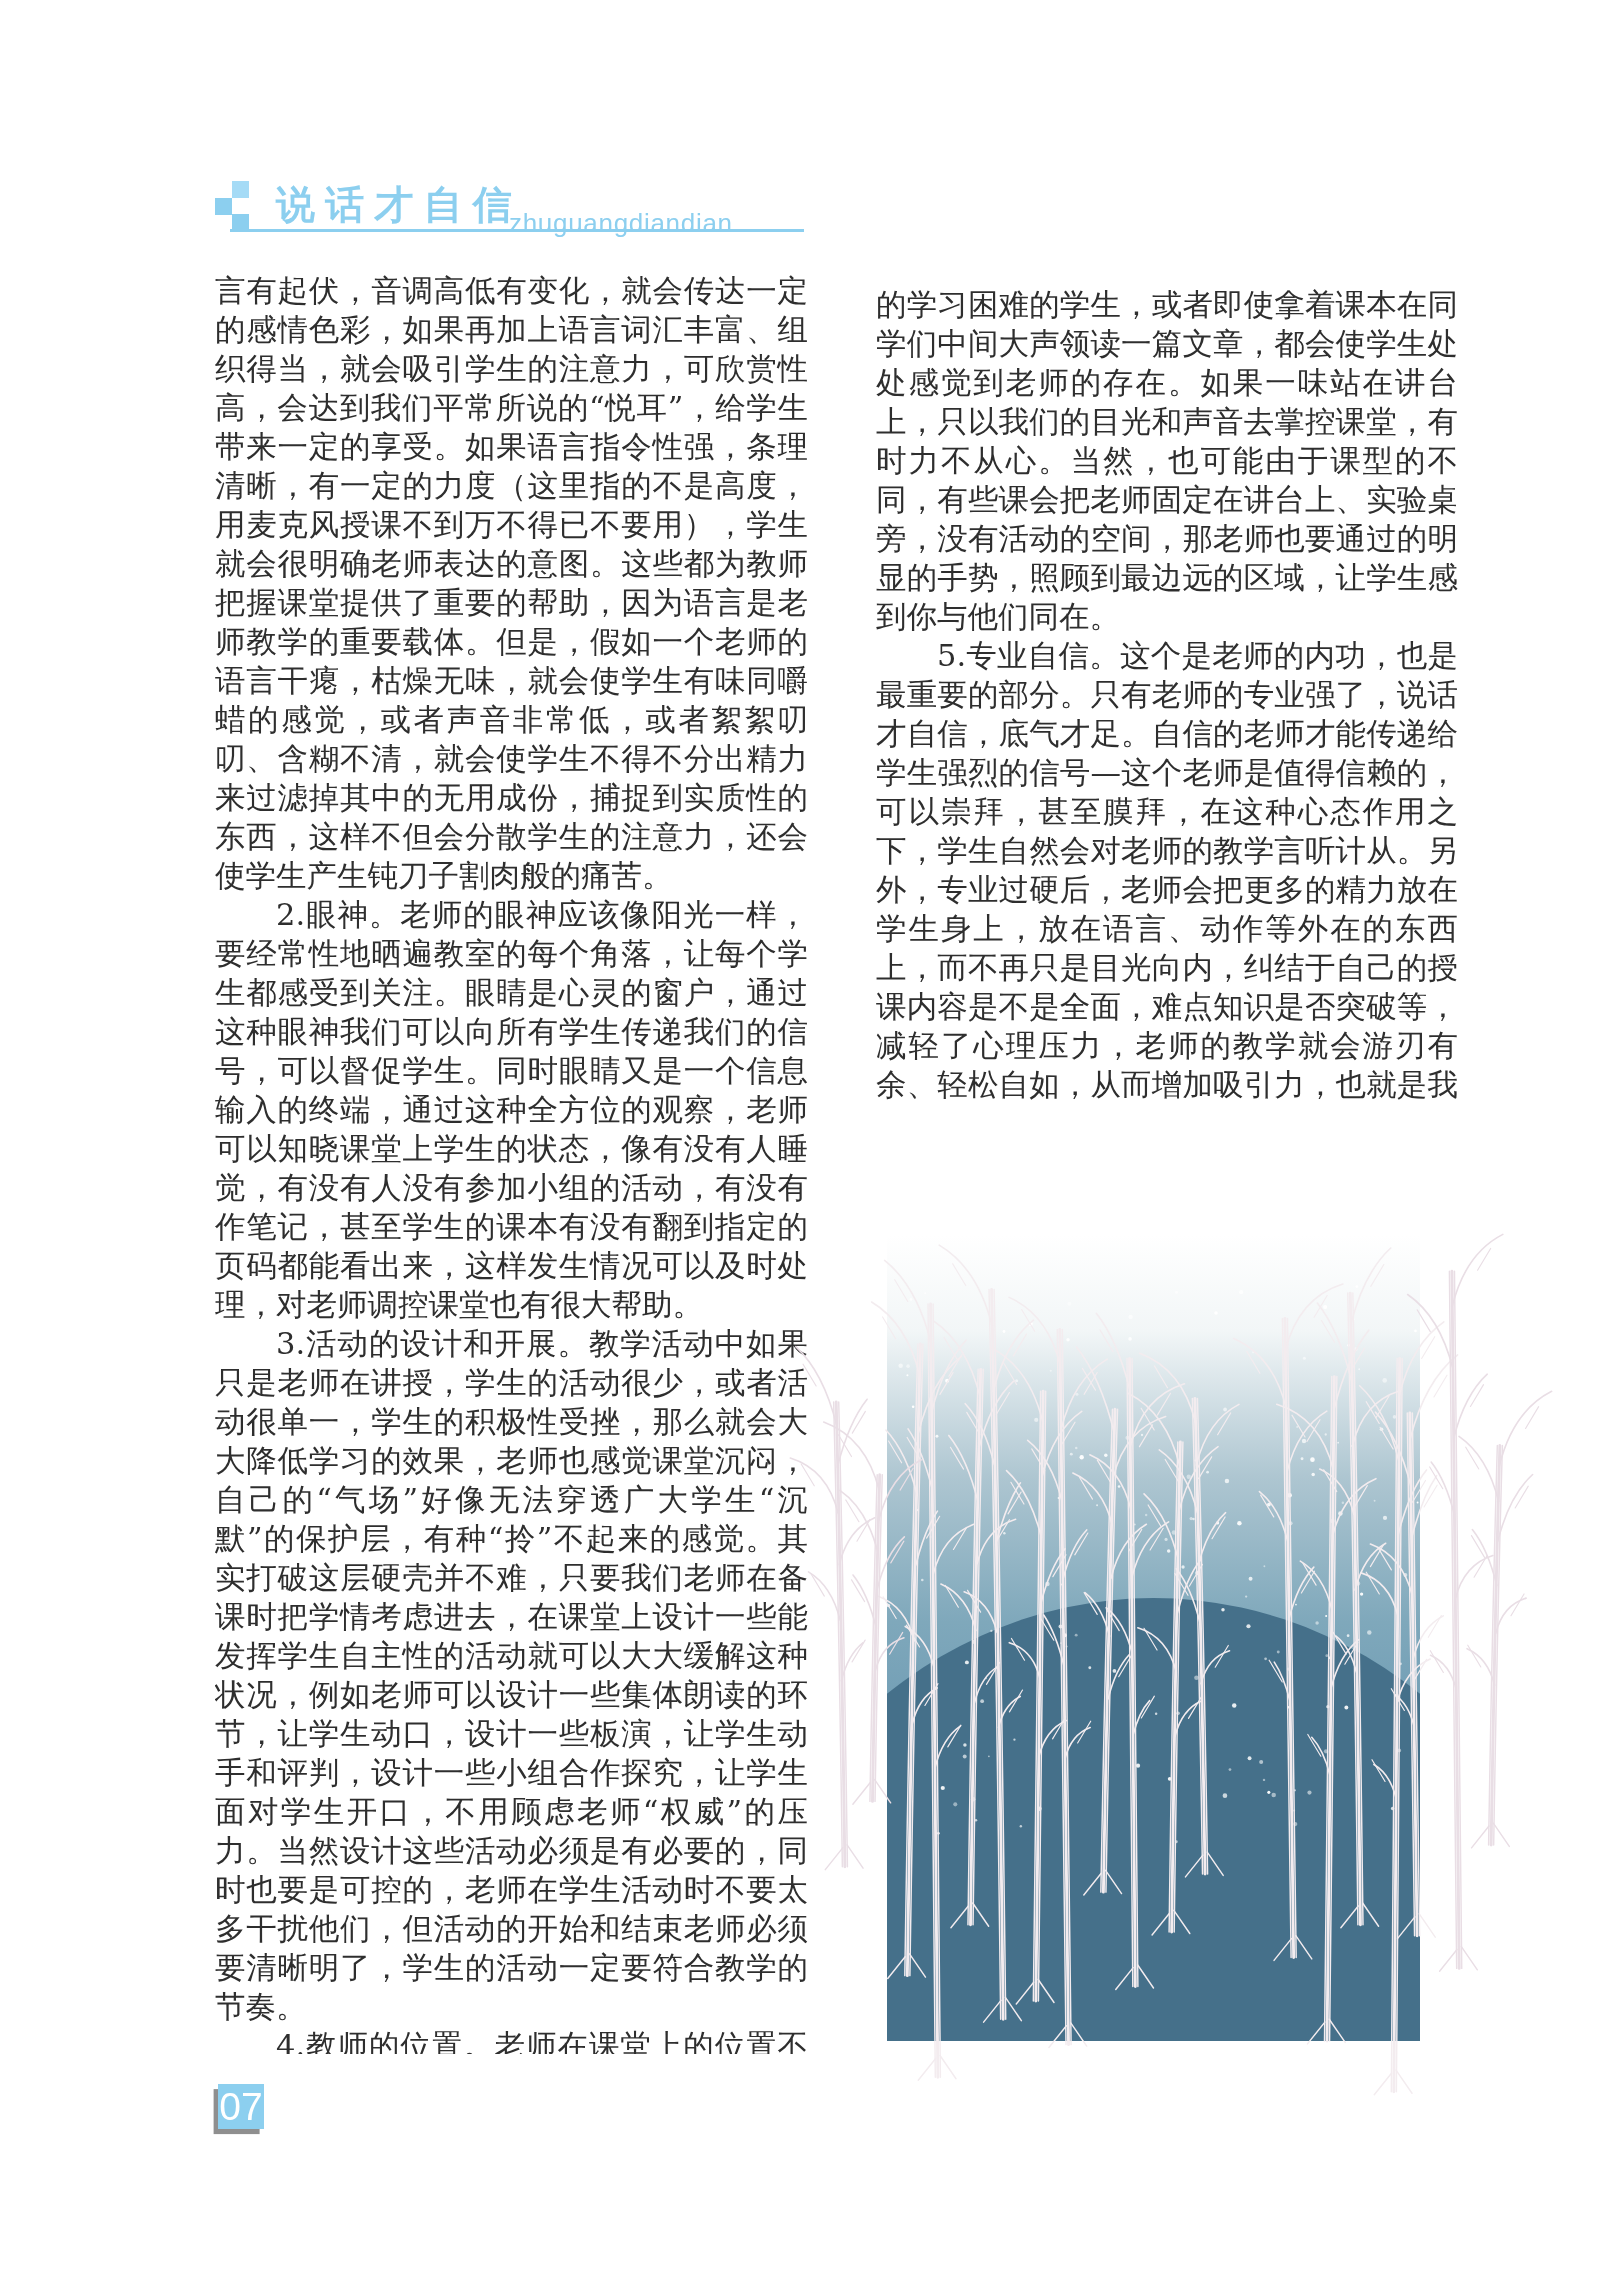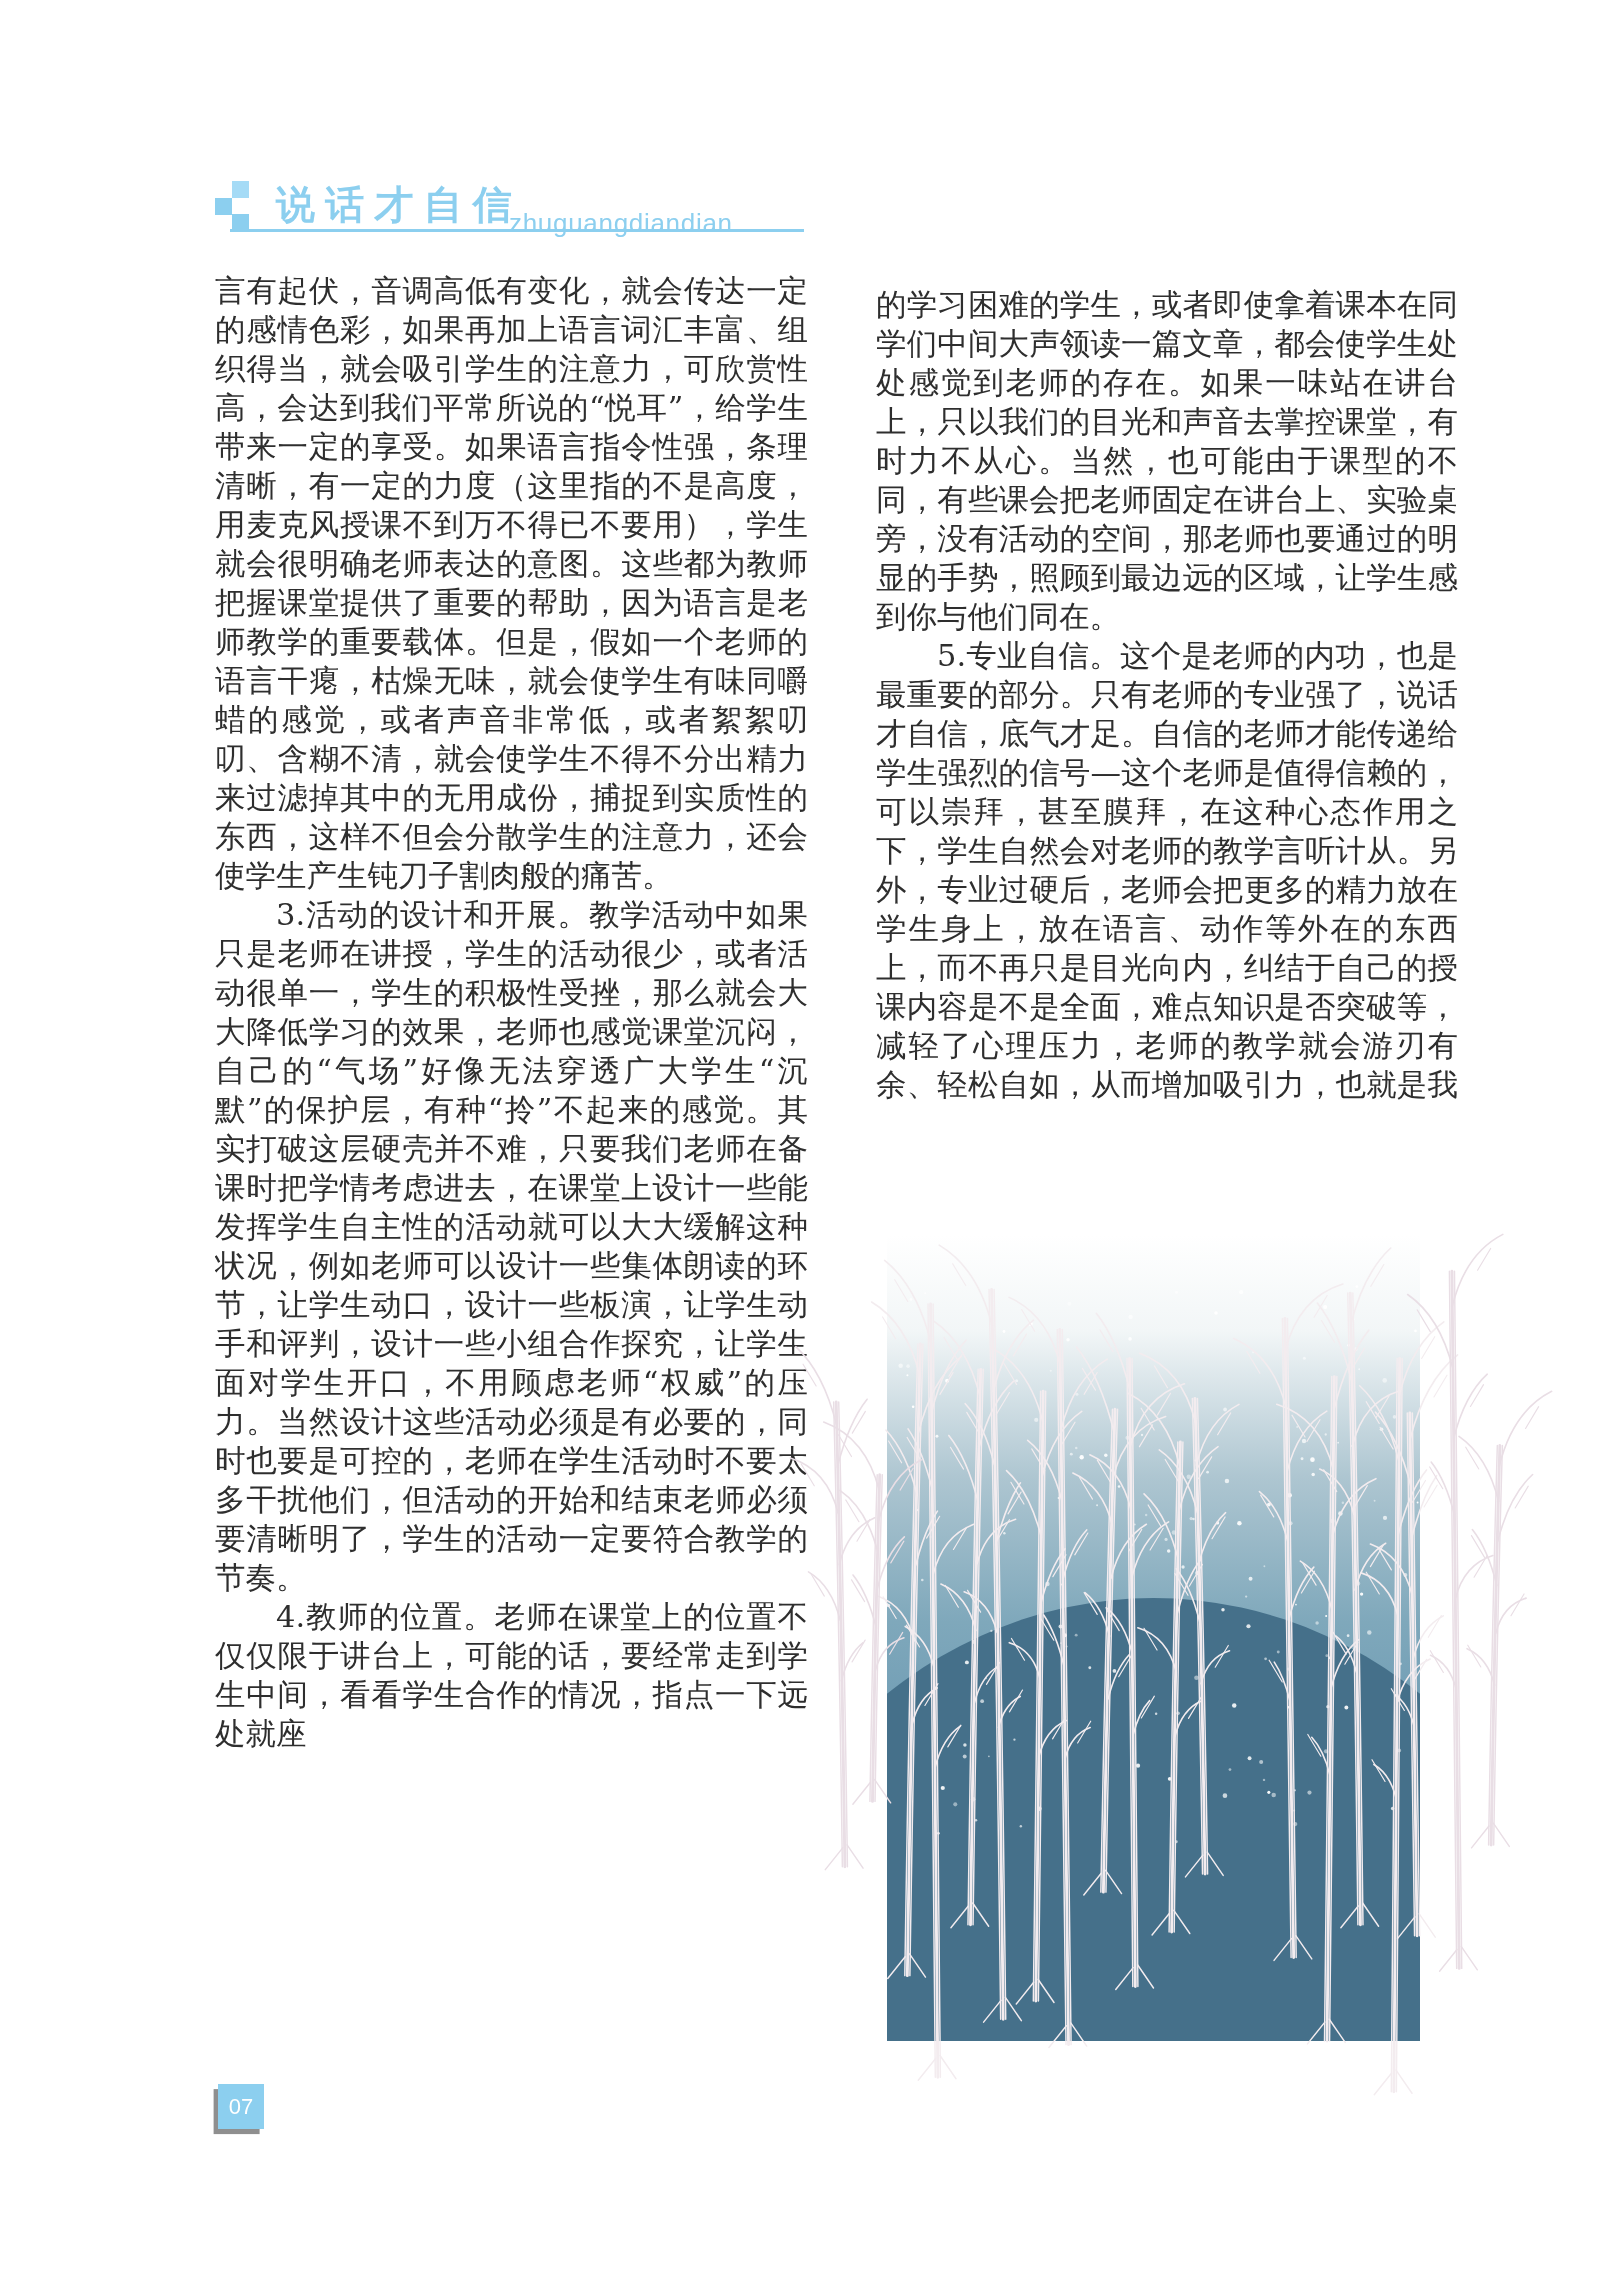--- a/index.html
+++ b/index.html
@@ -44,21 +44,21 @@
   
   .illus{position:absolute;left:887px;top:1235px;width:533px;height:806px;}
   .illus svg{overflow:visible;display:block;}
   
   .pagenum{
     position:absolute;left:218px;top:2084px;width:46px;height:45px;
     background:var(--accent);
     box-shadow:-4.4px 5.1px 0 #8f8f8f;
     color:#ffffff;
     font-family:"Liberation Sans","DejaVu Sans",sans-serif;
-    font-size:22px;font-weight:400;
+    font-size:39px;font-weight:400;
     display:flex;align-items:center;justify-content:center;
   }
 </style>
 </head>
 <body>
 
 <div class="page">
 
   <div>
     <div>
@@ -66,20 +66,21 @@
       <div class="hdr-sq sq2"></div>
       <div class="hdr-sq sq3"></div>
     </div>
     <div class="hdr-title">说话才自信</div>
     <div class="hdr-pinyin">zhuguangdiandian</div>
     <div class="hdr-line"></div>
   </div>
 
   <div class="col col-left" id="col-left">
       <p>言有起伏，音调高低有变化，就会传达一定的感情色彩，如果再加上语言词汇丰富、组织得当，就会吸引学生的注意力，可欣赏性高，会达到我们平常所说的“悦耳”，给学生带来一定的享受。如果语言指令性强，条理清晰，有一定的力度（这里指的不是高度，用麦克风授课不到万不得已不要用），学生就会很明确老师表达的意图。这些都为教师把握课堂提供了重要的帮助，因为语言是老师教学的重要载体。但是，假如一个老师的语言干瘪，枯燥无味，就会使学生有味同嚼蜡的感觉，或者声音非常低，或者絮絮叨叨、含糊不清，就会使学生不得不分出精力来过滤掉其中的无用成份，捕捉到实质性的东西，这样不但会分散学生的注意力，还会使学生产生钝刀子割肉般的痛苦。</p>
+      <p class="ind">2.眼神。老师的眼神应该像阳光一样，要经常性地晒遍教室的每个角落，让每个学生都感受到关注。眼睛是心灵的窗户，通过这种眼神我们可以向所有学生传递我们的信号，可以督促学生。同时眼睛又是一个信息输入的终端，通过这种全方位的观察，老师可以知晓课堂上学生的状态，像有没有人睡觉，有没有人没有参加小组的活动，有没有作笔记，甚至学生的课本有没有翻到指定的页码都能看出来，这样发生情况可以及时处理，对老师调控课堂也有很大帮助。</p>
       <p class="ind">3.活动的设计和开展。教学活动中如果只是老师在讲授，学生的活动很少，或者活动很单一，学生的积极性受挫，那么就会大大降低学习的效果，老师也感觉课堂沉闷，自己的“气场”好像无法穿透广大学生“沉默”的保护层，有种“拎”不起来的感觉。其实打破这层硬壳并不难，只要我们老师在备课时把学情考虑进去，在课堂上设计一些能发挥学生自主性的活动就可以大大缓解这种状况，例如老师可以设计一些集体朗读的环节，让学生动口，设计一些板演，让学生动手和评判，设计一些小组合作探究，让学生面对学生开口，不用顾虑老师“权威”的压力。当然设计这些活动必须是有必要的，同时也要是可控的，老师在学生活动时不要太多干扰他们，但活动的开始和结束老师必须要清晰明了，学生的活动一定要符合教学的节奏。</p>
       <p class="ind">4.教师的位置。老师在课堂上的位置不仅仅限于讲台上，可能的话，要经常走到学生中间，看看学生合作的情况，指点一下远处就座</p>
     </div>
   <div class="col col-right" id="col-right">
       <p>的学习困难的学生，或者即使拿着课本在同学们中间大声领读一篇文章，都会使学生处处感觉到老师的存在。如果一味站在讲台上，只以我们的目光和声音去掌控课堂，有时力不从心。当然，也可能由于课型的不同，有些课会把老师固定在讲台上、实验桌旁，没有活动的空间，那老师也要通过的明显的手势，照顾到最边远的区域，让学生感到你与他们同在。</p>
       <p class="ind">5.专业自信。这个是老师的内功，也是最重要的部分。只有老师的专业强了，说话才自信，底气才足。自信的老师才能传递给学生强烈的信号—这个老师是值得信赖的，可以崇拜，甚至膜拜，在这种心态作用之下，学生自然会对老师的教学言听计从。另外，专业过硬后，老师会把更多的精力放在学生身上，放在语言、动作等外在的东西上，而不再只是目光向内，纠结于自己的授课内容是不是全面，难点知识是否突破等，减轻了心理压力，老师的教学就会游刃有余、轻松自如，从而增加吸引力，也就是我们平常所说的“魅力”，有了魅力，自然就不缺“气场”了。</p>
     </div>
 
   <div class="illus">
     <svg id="illus-svg" width="533" height="806" viewBox="0 0 734 1110" xmlns="http://www.w3.org/2000/svg">

